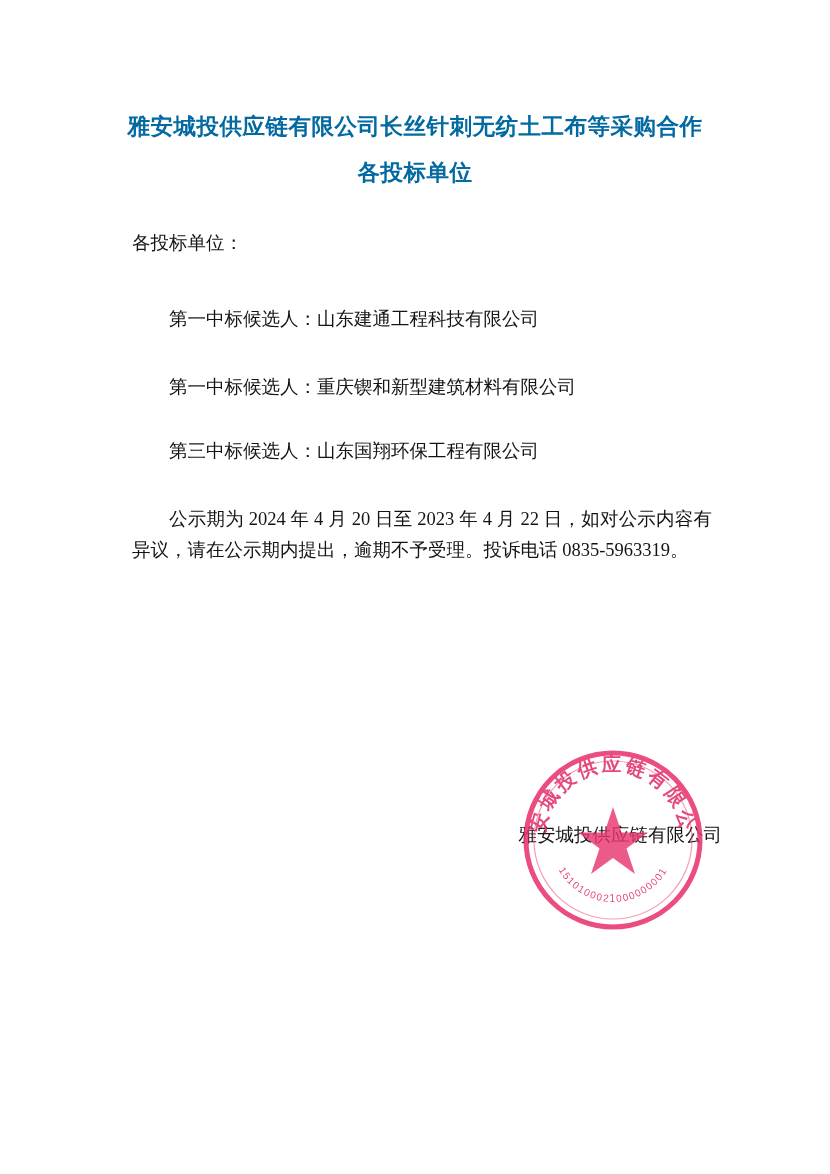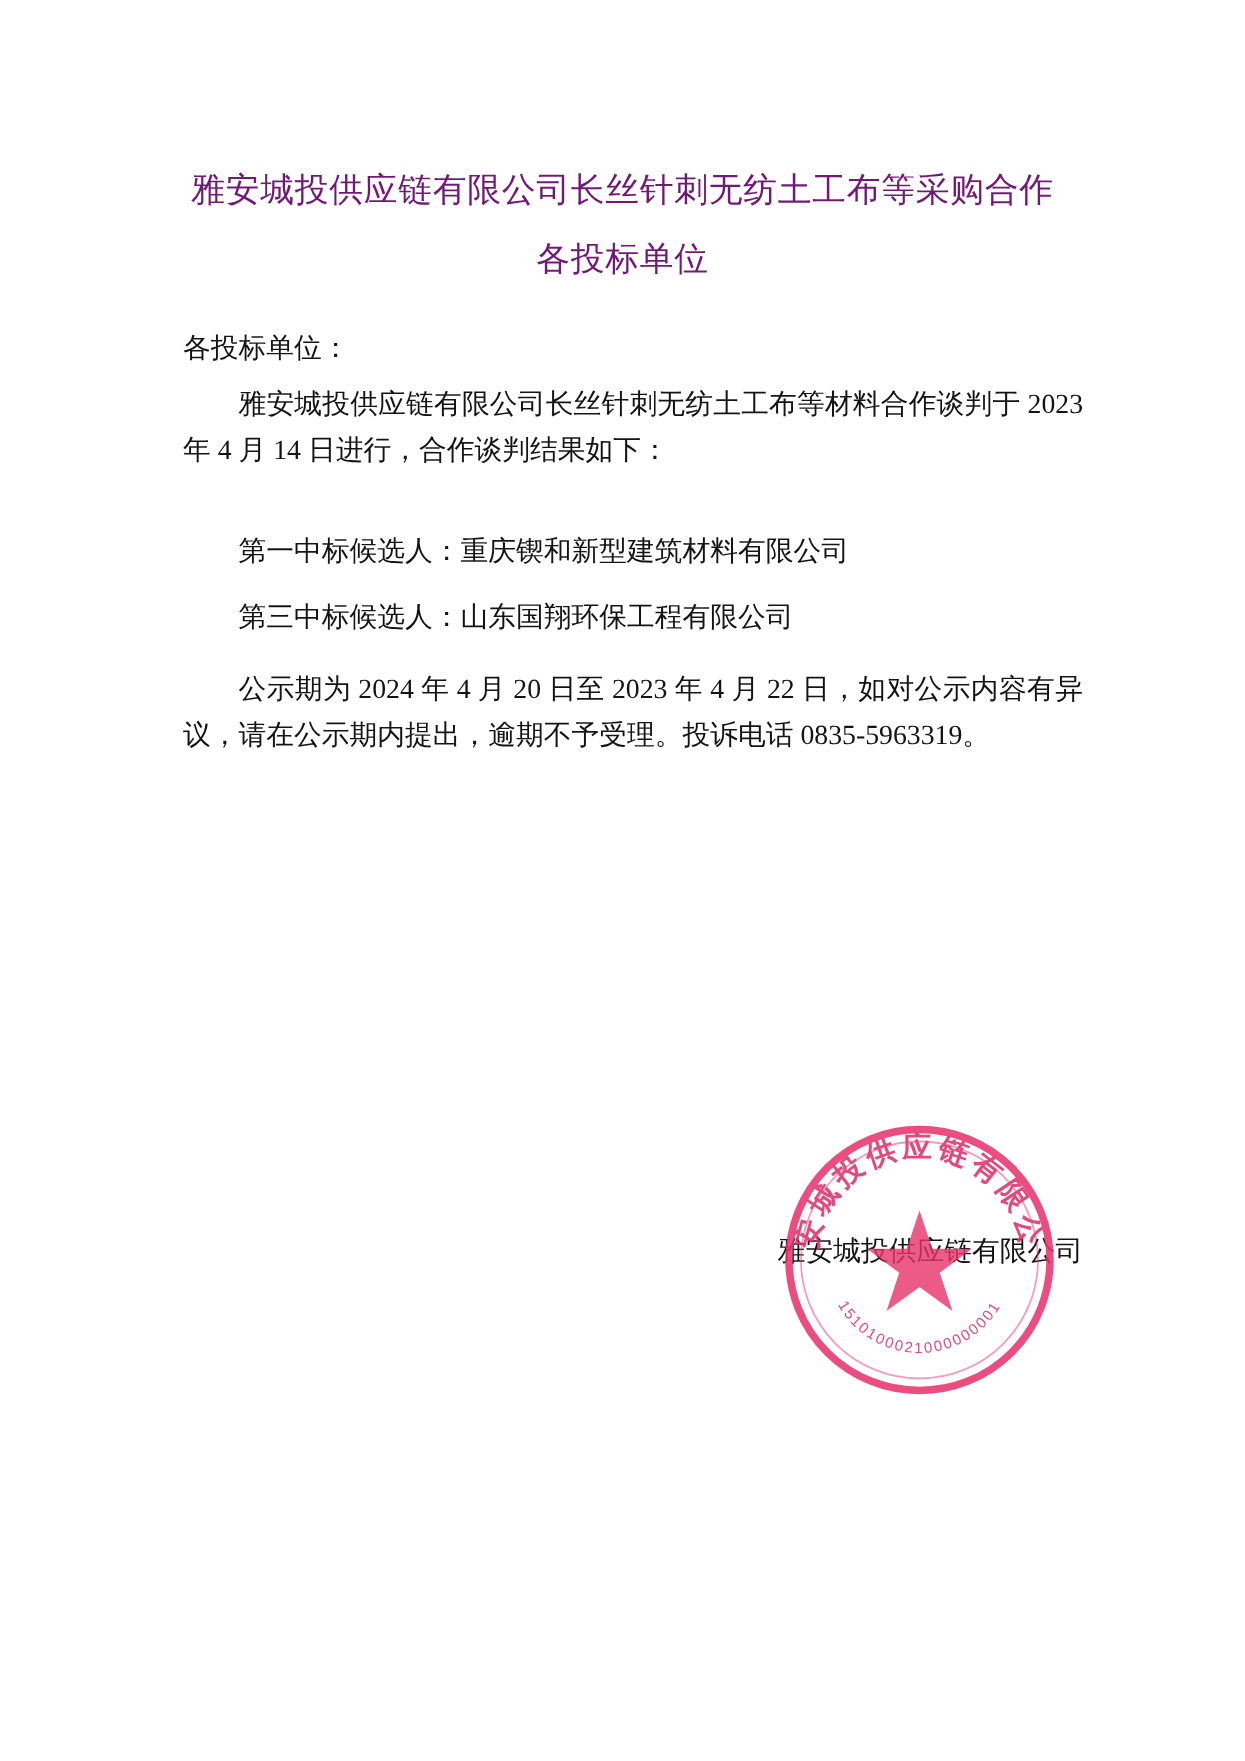--- a/index.html
+++ b/index.html
@@ -21,36 +21,36 @@
     height: 1174px;
     box-sizing: border-box;
   }
   .doc-title {
     position: absolute;
     left: 108px;
     top: 104px;
     width: 614px;
     text-align: center;
     font-size: 22.5px;
-    font-weight: normal;
+    font-weight: bold;
     line-height: 46px;
     letter-spacing: 0.5px;
-    color: #701a75;
+    color: #0369a1;
   }
   .body-text {
     position: absolute;
     left: 122px;
     top: 218px;
     width: 600px;
     font-size: 18.5px;
     line-height: 1.0;
     color: #141414;
   }
   .p {
-    margin: 0;
+    margin: 10px;
     font-size: 18.5px;
     line-height: 31px;
     text-align: justify;
     text-justify: inter-ideograph;
   }
   .p.indent {
     text-indent: 37px;
   }
   .gap-sm { height: 6px; }
   .gap-md { height: 13px; }
@@ -95,23 +95,23 @@
 <div class="page">
 
   <div class="doc-title">
     <div>雅安城投供应链有限公司长丝针刺无纺土工布等采购合作</div>
     <div>各投标单位</div>
   </div>
 
   <div class="body-text">
     <p class="p">各投标单位：</p>
     <div class="gap-sm"></div>
-    <p class="p indent">雅安城投供应链有限公司长丝针刺无纺土工布等材料合作谈判于 2023 年 4 月 14 日进行，合作谈判结果如下：</p>
     <div class="gap-sm"></div>
     <div class="gap-md"></div>
+    <p class="p indent">第一中标候选人：山东建通工程科技有限公司</p>
     <div class="gap-lg"></div>
     <p class="p indent">第一中标候选人：重庆锲和新型建筑材料有限公司</p>
     <div class="gap-md"></div>
     <p class="p indent">第三中标候选人：山东国翔环保工程有限公司</p>
     <div class="gap-lg"></div>
     <p class="p indent">公示期为 2024 年 4 月 20 日至 2023 年 4 月 22 日，如对公示内容有异议，请在公示期内提出，逾期不予受理。投诉电话 0835-5963319。</p>
   </div>
 
   <div class="signature">
     <span class="sig-line">雅安城投供应链有限公司</span>

